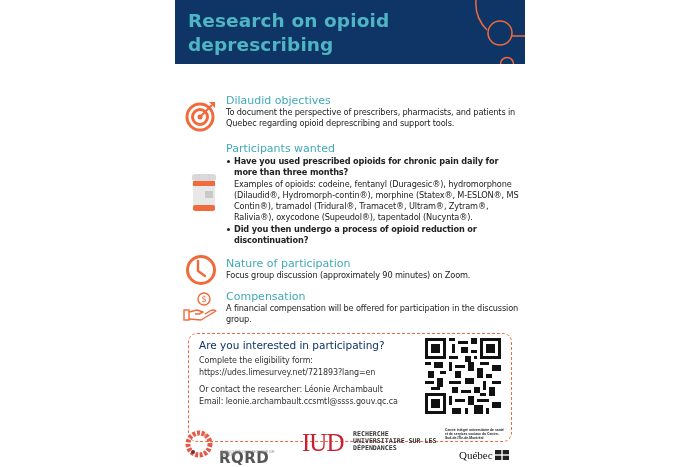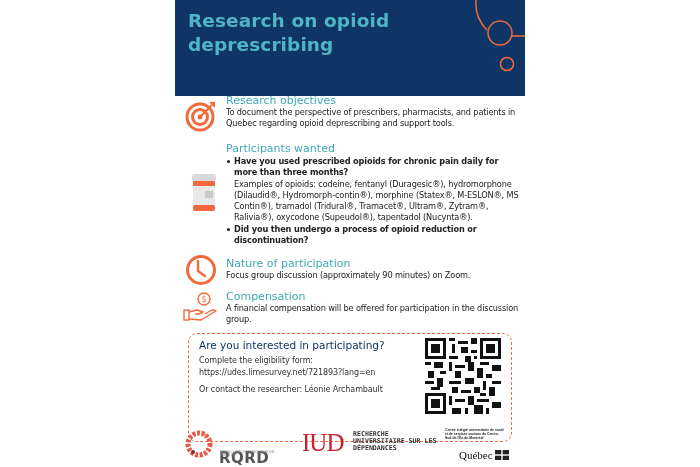--- a/index.html
+++ b/index.html
@@ -6,21 +6,21 @@
     html, body { width: 700px; height: 467px; background: #ffffff; overflow: hidden; }
     body { font-family: "Liberation Sans", sans-serif; position: relative; }
 
     .poster {
       position: absolute; left: 175px; top: 0; width: 350px; height: 467px;
       background: #ffffff;
     }
 
     
     .header {
-      position: absolute; left: 0; top: 0; width: 350px; height: 96px;
+      position: absolute; left: 0; top: 0; width: 350px; height: 64px;
       background: #0e3565; overflow: hidden;
     }
     .header .title {
       position: absolute; left: 13px; top: 9px;
       font-family: "DejaVu Sans", sans-serif; font-weight: bold;
       color: #4fb5c4; font-size: 18.5px; line-height: 24px; letter-spacing: 0.1px;
       width: 260px;
     }
     .header .subtitle {
       position: absolute; left: 13px; top: 64px;
@@ -111,21 +111,21 @@
   </div>
 
   <div class="section" style="top:92px;">
     <svg class="icon" style="left:10px; top:8px;" width="32" height="32" viewBox="0 0 32 32">
       <circle cx="15" cy="17" r="13" fill="none" stroke="#f06a3c" stroke-width="3"></circle>
       <circle cx="15" cy="17" r="7.5" fill="none" stroke="#f06a3c" stroke-width="3"></circle>
       <circle cx="15" cy="17" r="2.5" fill="#f06a3c"></circle>
       <line x1="15" y1="17" x2="27" y2="5" stroke="#f06a3c" stroke-width="2"></line>
       <path d="M 24 2 L 30 2 L 30 8 Z" fill="#f06a3c"></path>
     </svg>
-    <div class="sec-title" style="top:2px;">Research objectives</div>
+    <div class="sec-title" style="top:2px;">Dilaudid objectives</div>
     <div class="sec-body" style="top:15px;">To document the perspective of prescribers, pharmacists, and patients in Quebec regarding opioid deprescribing and support tools.</div>
   </div>
 
   <div class="section" style="top:142px;">
     <svg class="icon" style="left:16px; top:32px;" width="26" height="38" viewBox="0 0 26 38">
       <rect x="1" y="0" width="24" height="7" rx="3" fill="#d9d9d9"></rect>
       <rect x="2" y="7" width="22" height="5" fill="#f06a3c"></rect>
       <rect x="2" y="12" width="22" height="20" fill="#e8e8e8"></rect>
       <rect x="14" y="17" width="8" height="7" fill="#c9c9c9"></rect>
       <rect x="2" y="31" width="22" height="6" rx="2" fill="#f06a3c"></rect>
@@ -156,20 +156,21 @@
     </svg>
     <div class="sec-title" style="top:0px;">Compensation</div>
     <div class="sec-body" style="top:13px;">A financial compensation will be offered for participation in the discussion group.</div>
   </div>
 
   <div class="cta">
     <div class="cta-title">Are you interested in participating?</div>
     <div class="cta-line" style="top:22px;">Complete the eligibility form:</div>
     <div class="cta-line" style="top:34px;">https://udes.limesurvey.net/721893?lang=en</div>
     <div class="cta-line" style="top:51px;">Or contact the researcher: Léonie Archambault</div>
+    <div class="cta-line" style="top:63px;">Email: leonie.archambault.ccsmtl@ssss.gouv.qc.ca</div>
     <svg class="qr" viewBox="0 0 25 25" shape-rendering="crispEdges">
       <rect width="25" height="25" fill="#fff"></rect>
       <g fill="#111">
         <rect x="0" y="0" width="7" height="7"></rect>
           <rect x="1" y="1" width="5" height="5" fill="#fff"></rect>
           <rect x="2" y="2" width="3" height="3"></rect>
         <rect x="18" y="0" width="7" height="7"></rect>
           <rect x="19" y="1" width="5" height="5" fill="#fff"></rect>
           <rect x="20" y="2" width="3" height="3"></rect>
         <rect x="0" y="18" width="7" height="7"></rect>

